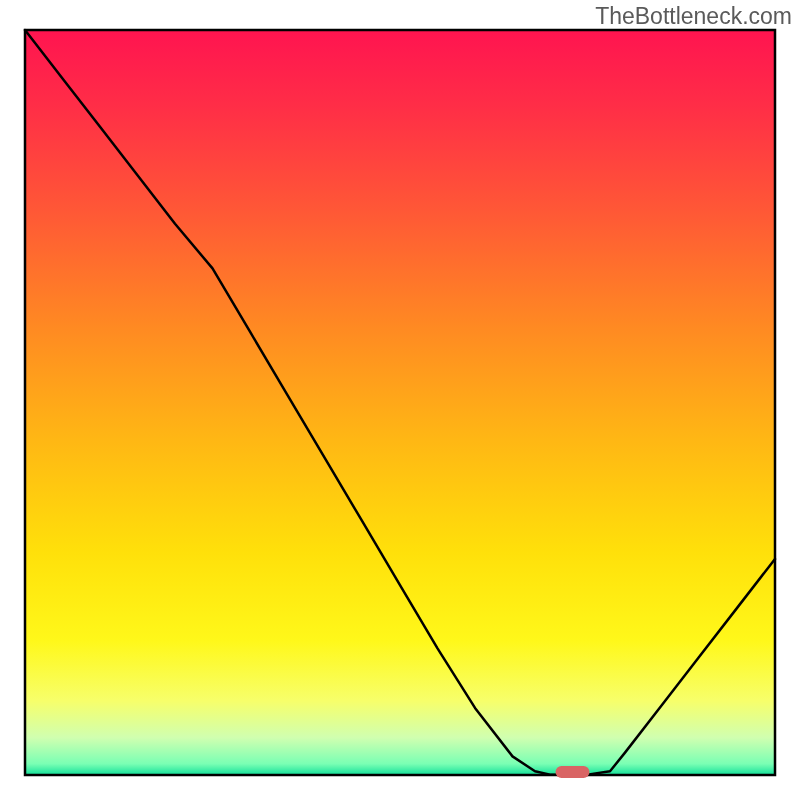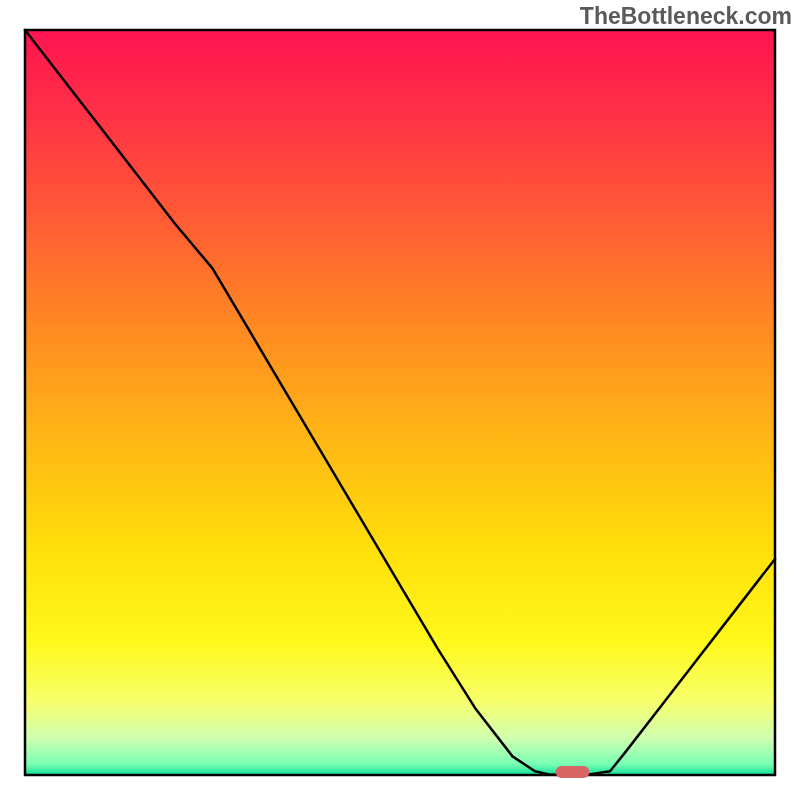--- a/index.html
+++ b/index.html
@@ -13,21 +13,21 @@
   .container {
     position: relative;
     width: 800px;
     height: 800px;
   }
   .watermark {
     position: absolute;
     top: 3px;
     right: 8px;
     font-size: 23px;
-    font-weight: 700;
+    font-weight: 400;
     color: #5a5a5a;
     letter-spacing: 0px;
   }
   svg.chart {
     position: absolute;
     top: 0;
     left: 0;
   }
 </style>
 </head>

